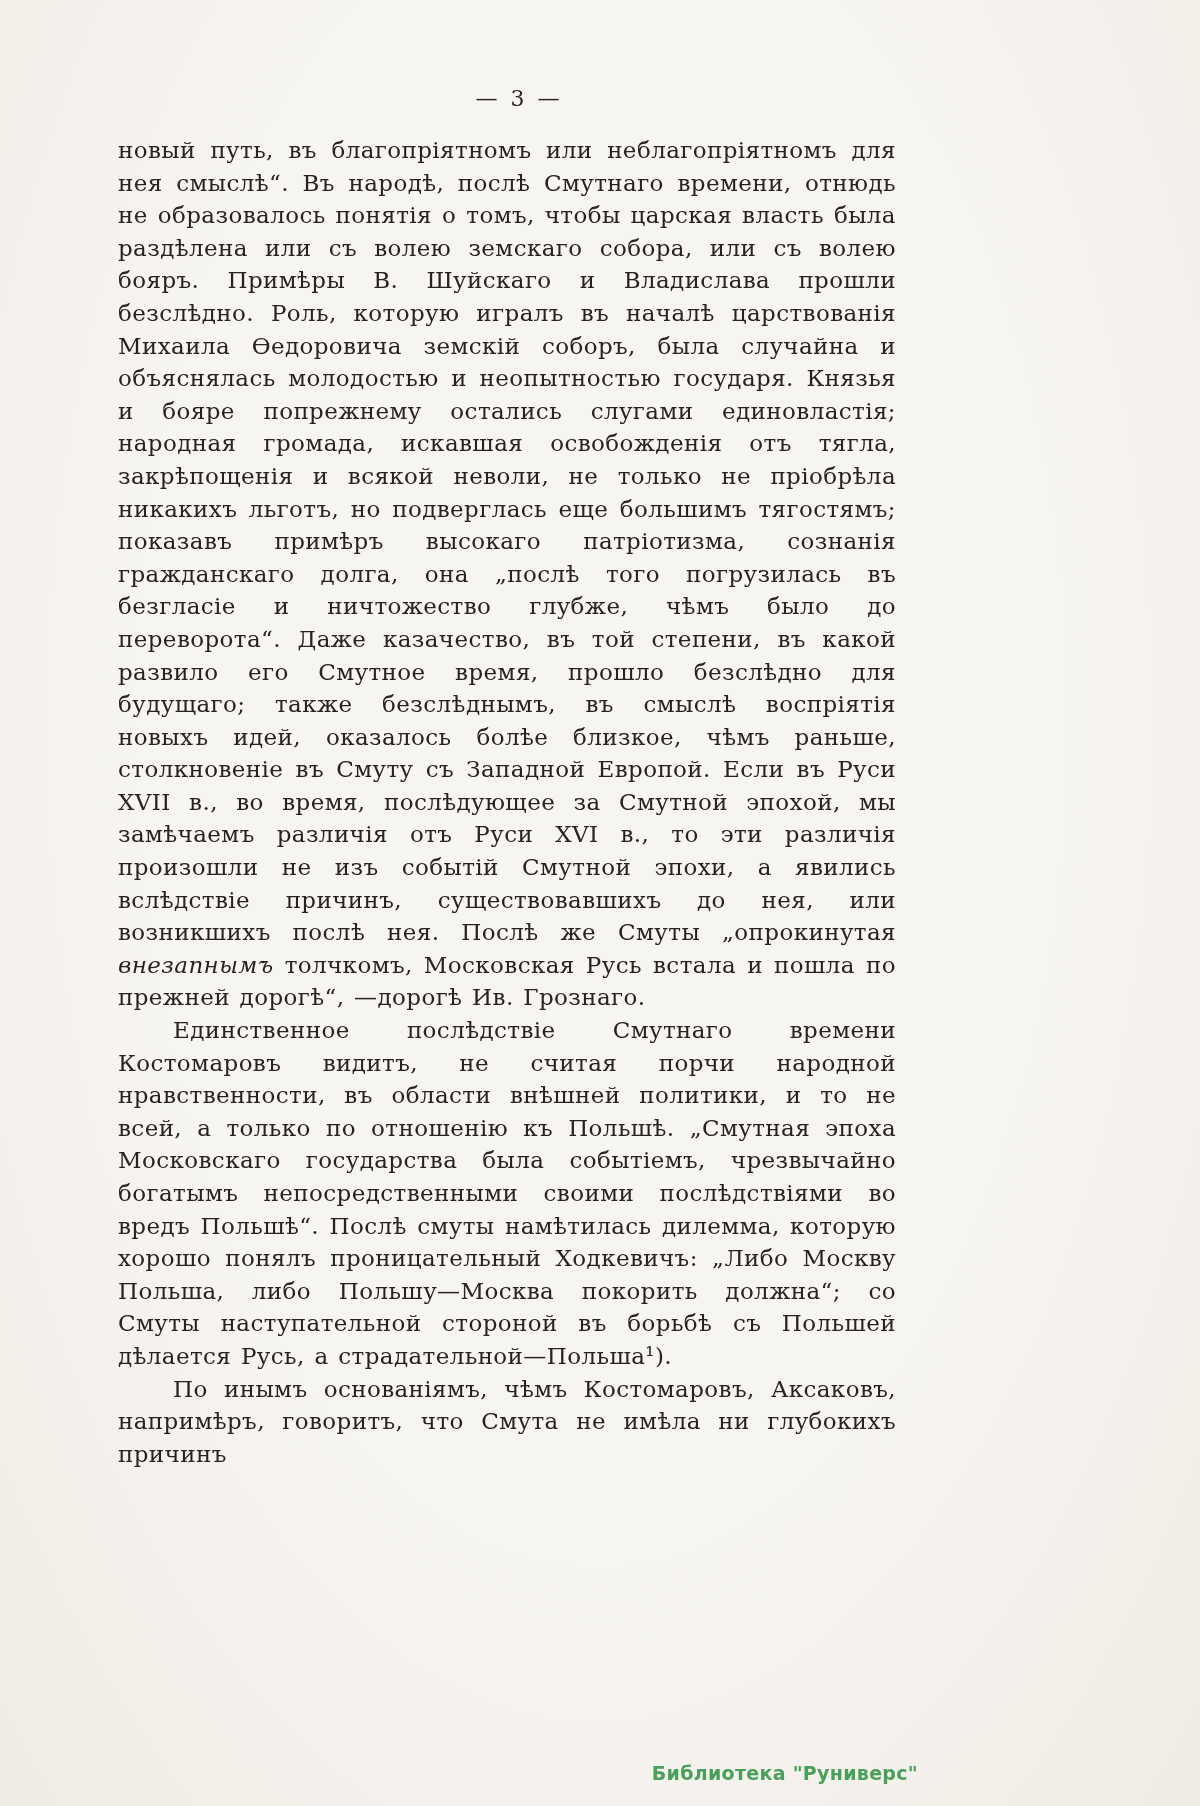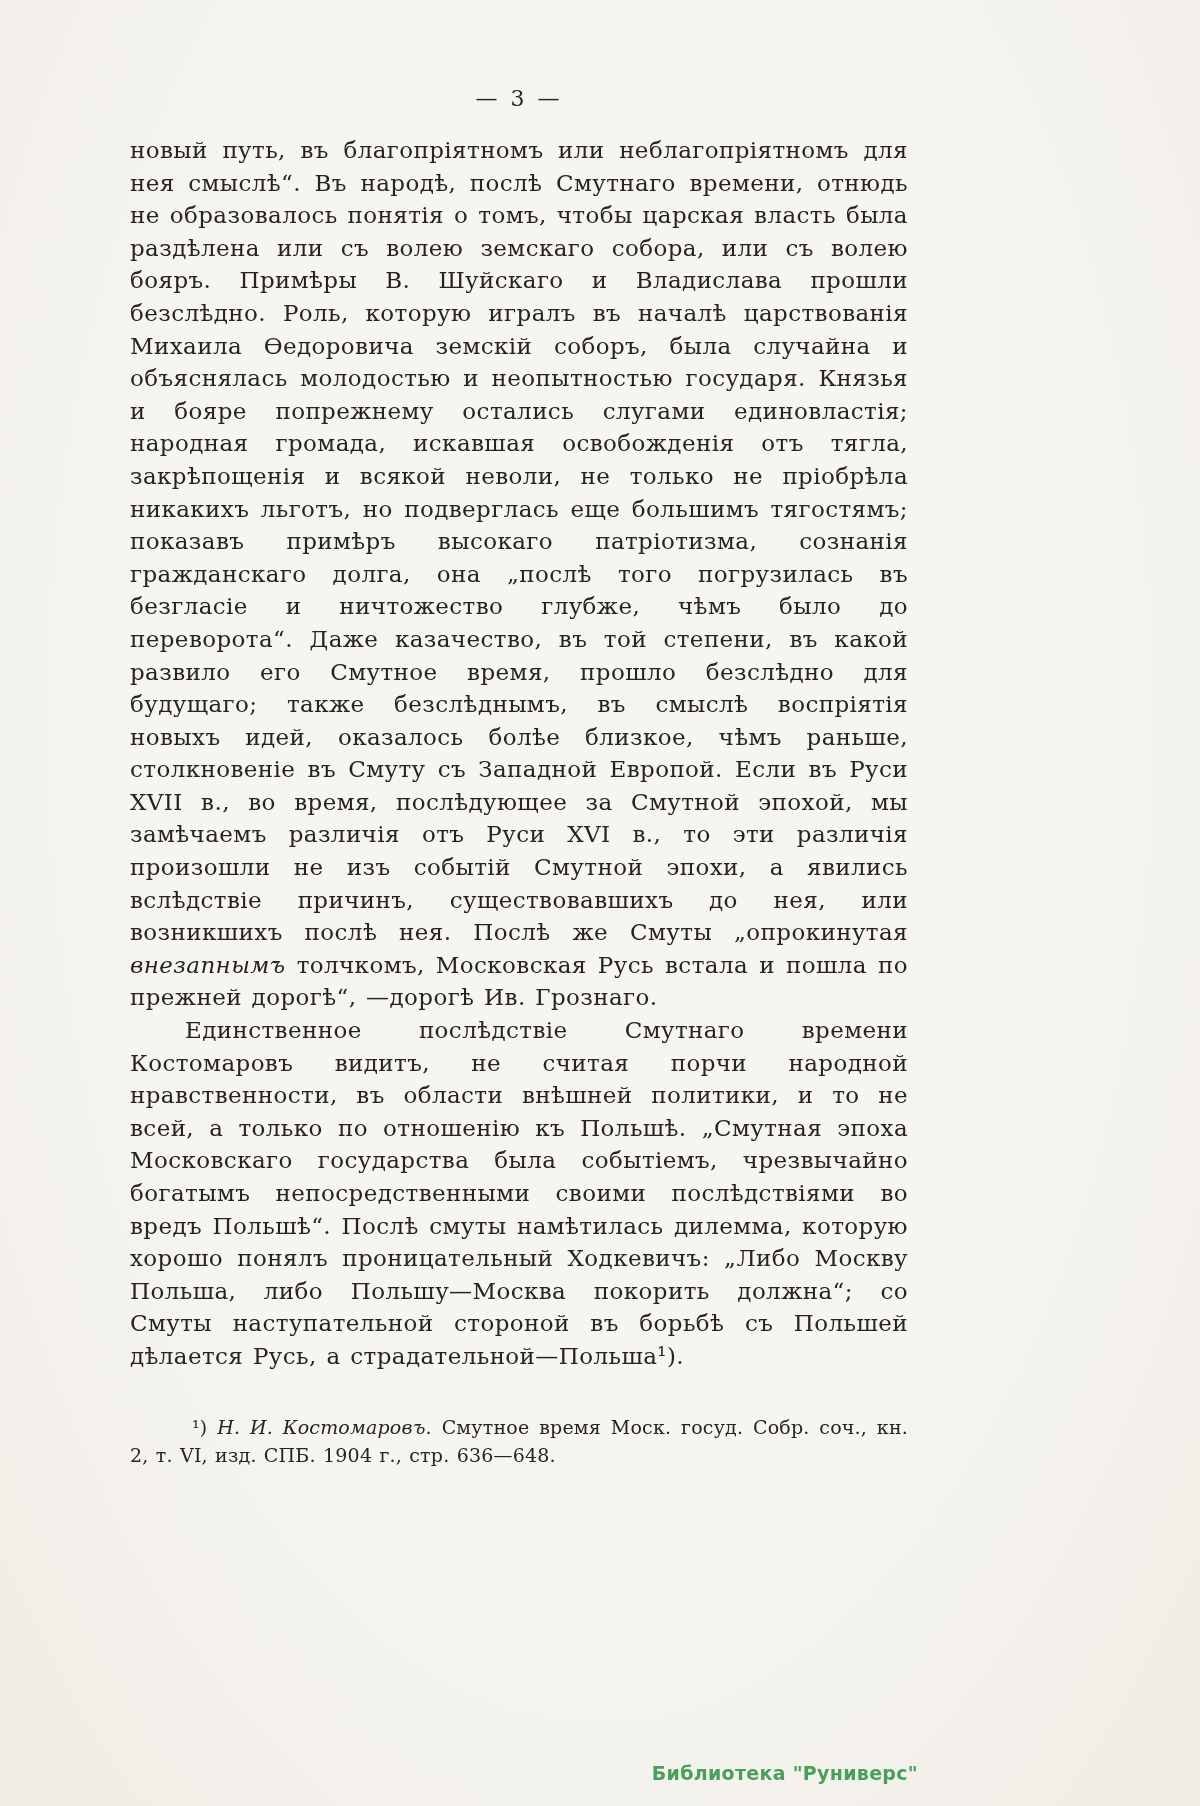--- a/index.html
+++ b/index.html
@@ -25,21 +25,21 @@
     left: 130px;
     width: 778px;
     text-align: center;
     font-size: 22px;
     letter-spacing: 3px;
     color: #2b2824;
   }
   .text-block {
     position: absolute;
     top: 134px;
-    left: 130px;
+    left: 118px;
     width: 778px;
     font-size: 23px;
     line-height: 32.6px;
     text-align: justify;
     letter-spacing: 0.4px;
     word-spacing: 2px;
   }
   p.para {
     margin: 0;
   }
@@ -76,21 +76,19 @@
 <body>
 
 <div class="page">
 
   <div class="page-number">— 3 —</div>
 
   <div class="text-block">
     <div>
         <p class="para"><span>новый путь, въ благопріятномъ или неблагопріятномъ для нея смыслѣ“. Въ народѣ, послѣ Смутнаго времени, отнюдь не образовалось понятія о томъ, чтобы царская власть была раздѣлена или съ волею земскаго собора, или съ волею бояръ. Примѣры В. Шуйскаго и Владислава прошли безслѣдно. Роль, которую игралъ въ началѣ царствованія Михаила Ѳедоровича земскій соборъ, была случайна и объяснялась молодостью и неопытностью государя. Князья и бояре попрежнему остались слугами единовластія; народная громада, искавшая освобожденія отъ тягла, закрѣпощенія и всякой неволи, не только не пріобрѣла никакихъ льготъ, но подверглась еще большимъ тягостямъ; показавъ примѣръ высокаго патріотизма, сознанія гражданскаго долга, она „послѣ того погрузилась въ безгласіе и ничтожество глубже, чѣмъ было до переворота“. Даже казачество, въ той степени, въ какой развило его Смутное время, прошло безслѣдно для будущаго; также безслѣднымъ, въ смыслѣ воспріятія новыхъ идей, оказалось болѣе близкое, чѣмъ раньше, столкновеніе въ Смуту съ Западной Европой. Если въ Руси XVII в., во время, послѣдующее за Смутной эпохой, мы замѣчаемъ различія отъ Руси XVI в., то эти различія произошли не изъ событій Смутной эпохи, а явились вслѣдствіе причинъ, существовавшихъ до нея, или возникшихъ послѣ нея. Послѣ же Смуты „опрокинутая </span><em>внезапнымъ</em><span> толчкомъ, Московская Русь встала и пошла по прежней дорогѣ“, —дорогѣ Ив. Грознаго.</span></p>
         <p class="para indent"><span>Единственное послѣдствіе Смутнаго времени Костомаровъ видитъ, не считая порчи народной нравственности, въ области внѣшней политики, и то не всей, а только по отношенію къ Польшѣ. „Смутная эпоха Московскаго государства была событіемъ, чрезвычайно богатымъ непосредственными своими послѣдствіями во вредъ Польшѣ“. Послѣ смуты намѣтилась дилемма, которую хорошо понялъ проницательный Ходкевичъ: „Либо Москву Польша, либо Польшу—Москва покорить должна“; со Смуты наступательной стороной въ борьбѣ съ Польшей дѣлается Русь, а страдательной—Польша¹).</span></p>
-      </div>
-    <div class="footnote">
-        <p><span>¹) </span><em>Н. И. Костомаровъ.</em><span> Смутное время Моск. госуд. Собр. соч., кн. 2, т. VI, изд. СПБ. 1904 г., стр. 636—648.</span></p>
+        <p class="para indent"><span>По инымъ основаніямъ, чѣмъ Костомаровъ, Аксаковъ, напримѣръ, говоритъ, что Смута не имѣла ни глубокихъ причинъ</span></p>
       </div>
   </div>
 
   <div class="watermark">Библиотека "Руниверс"</div>
 
 </div>
 
 </body></html>

